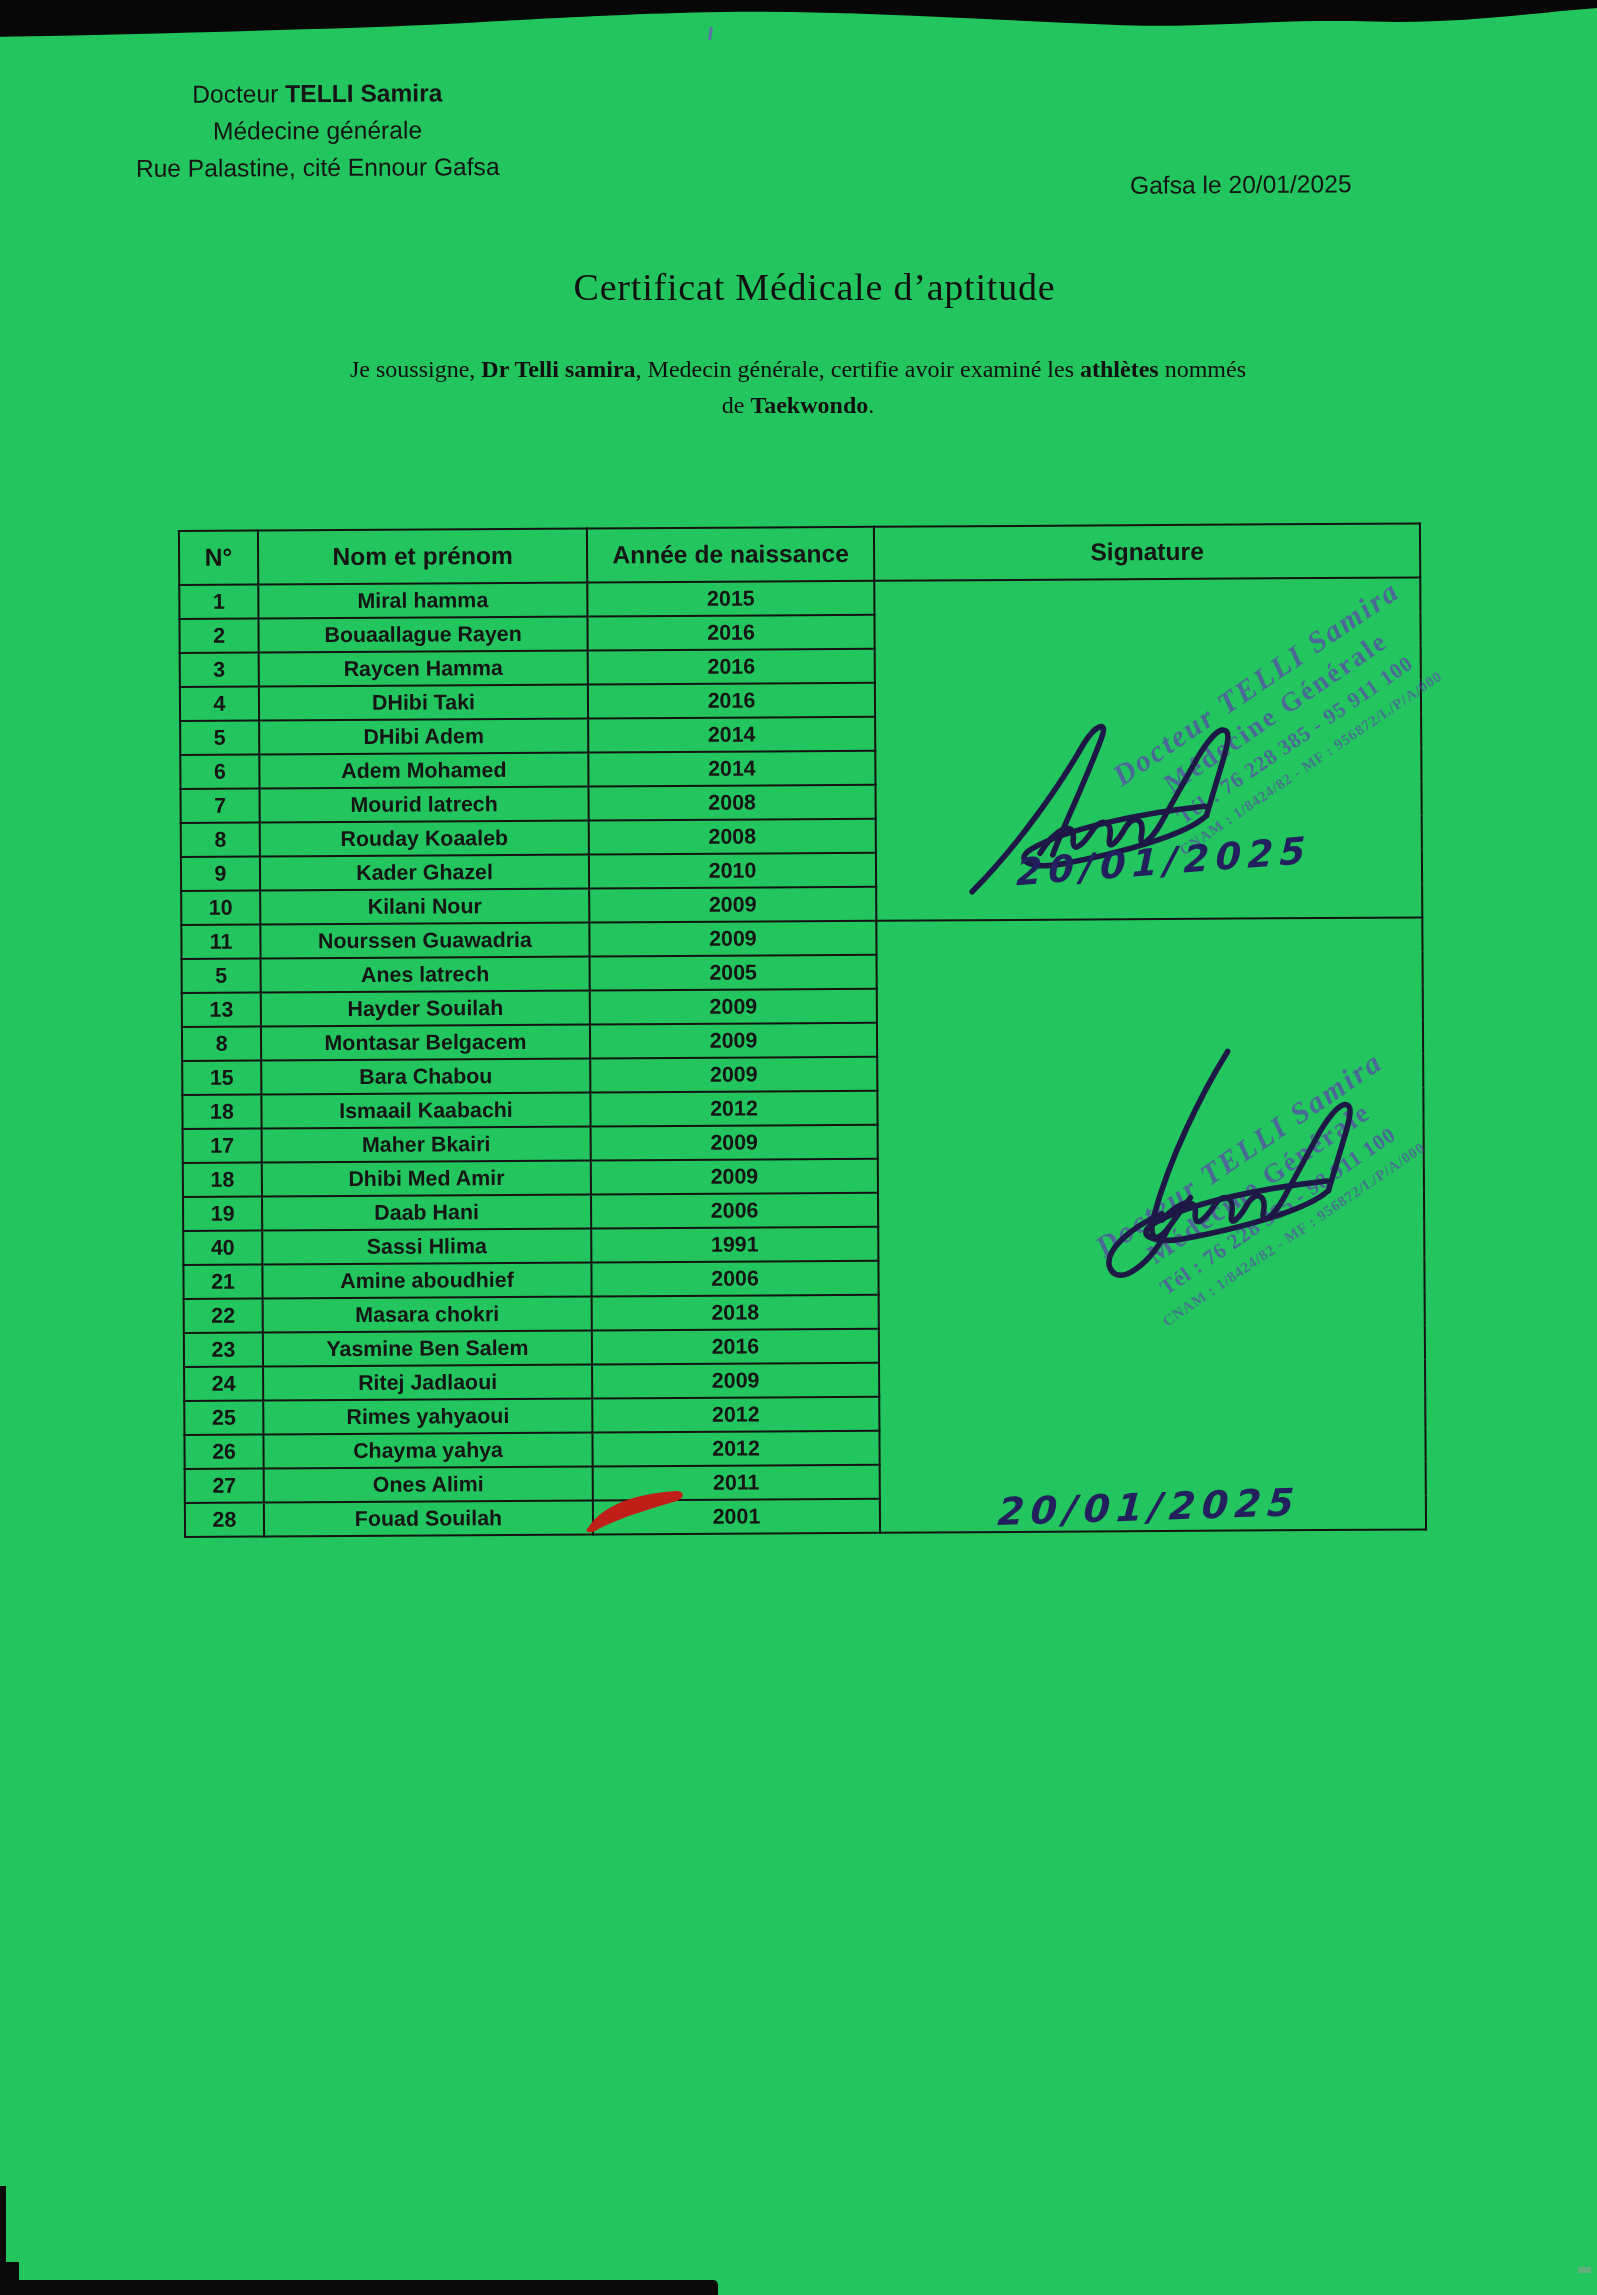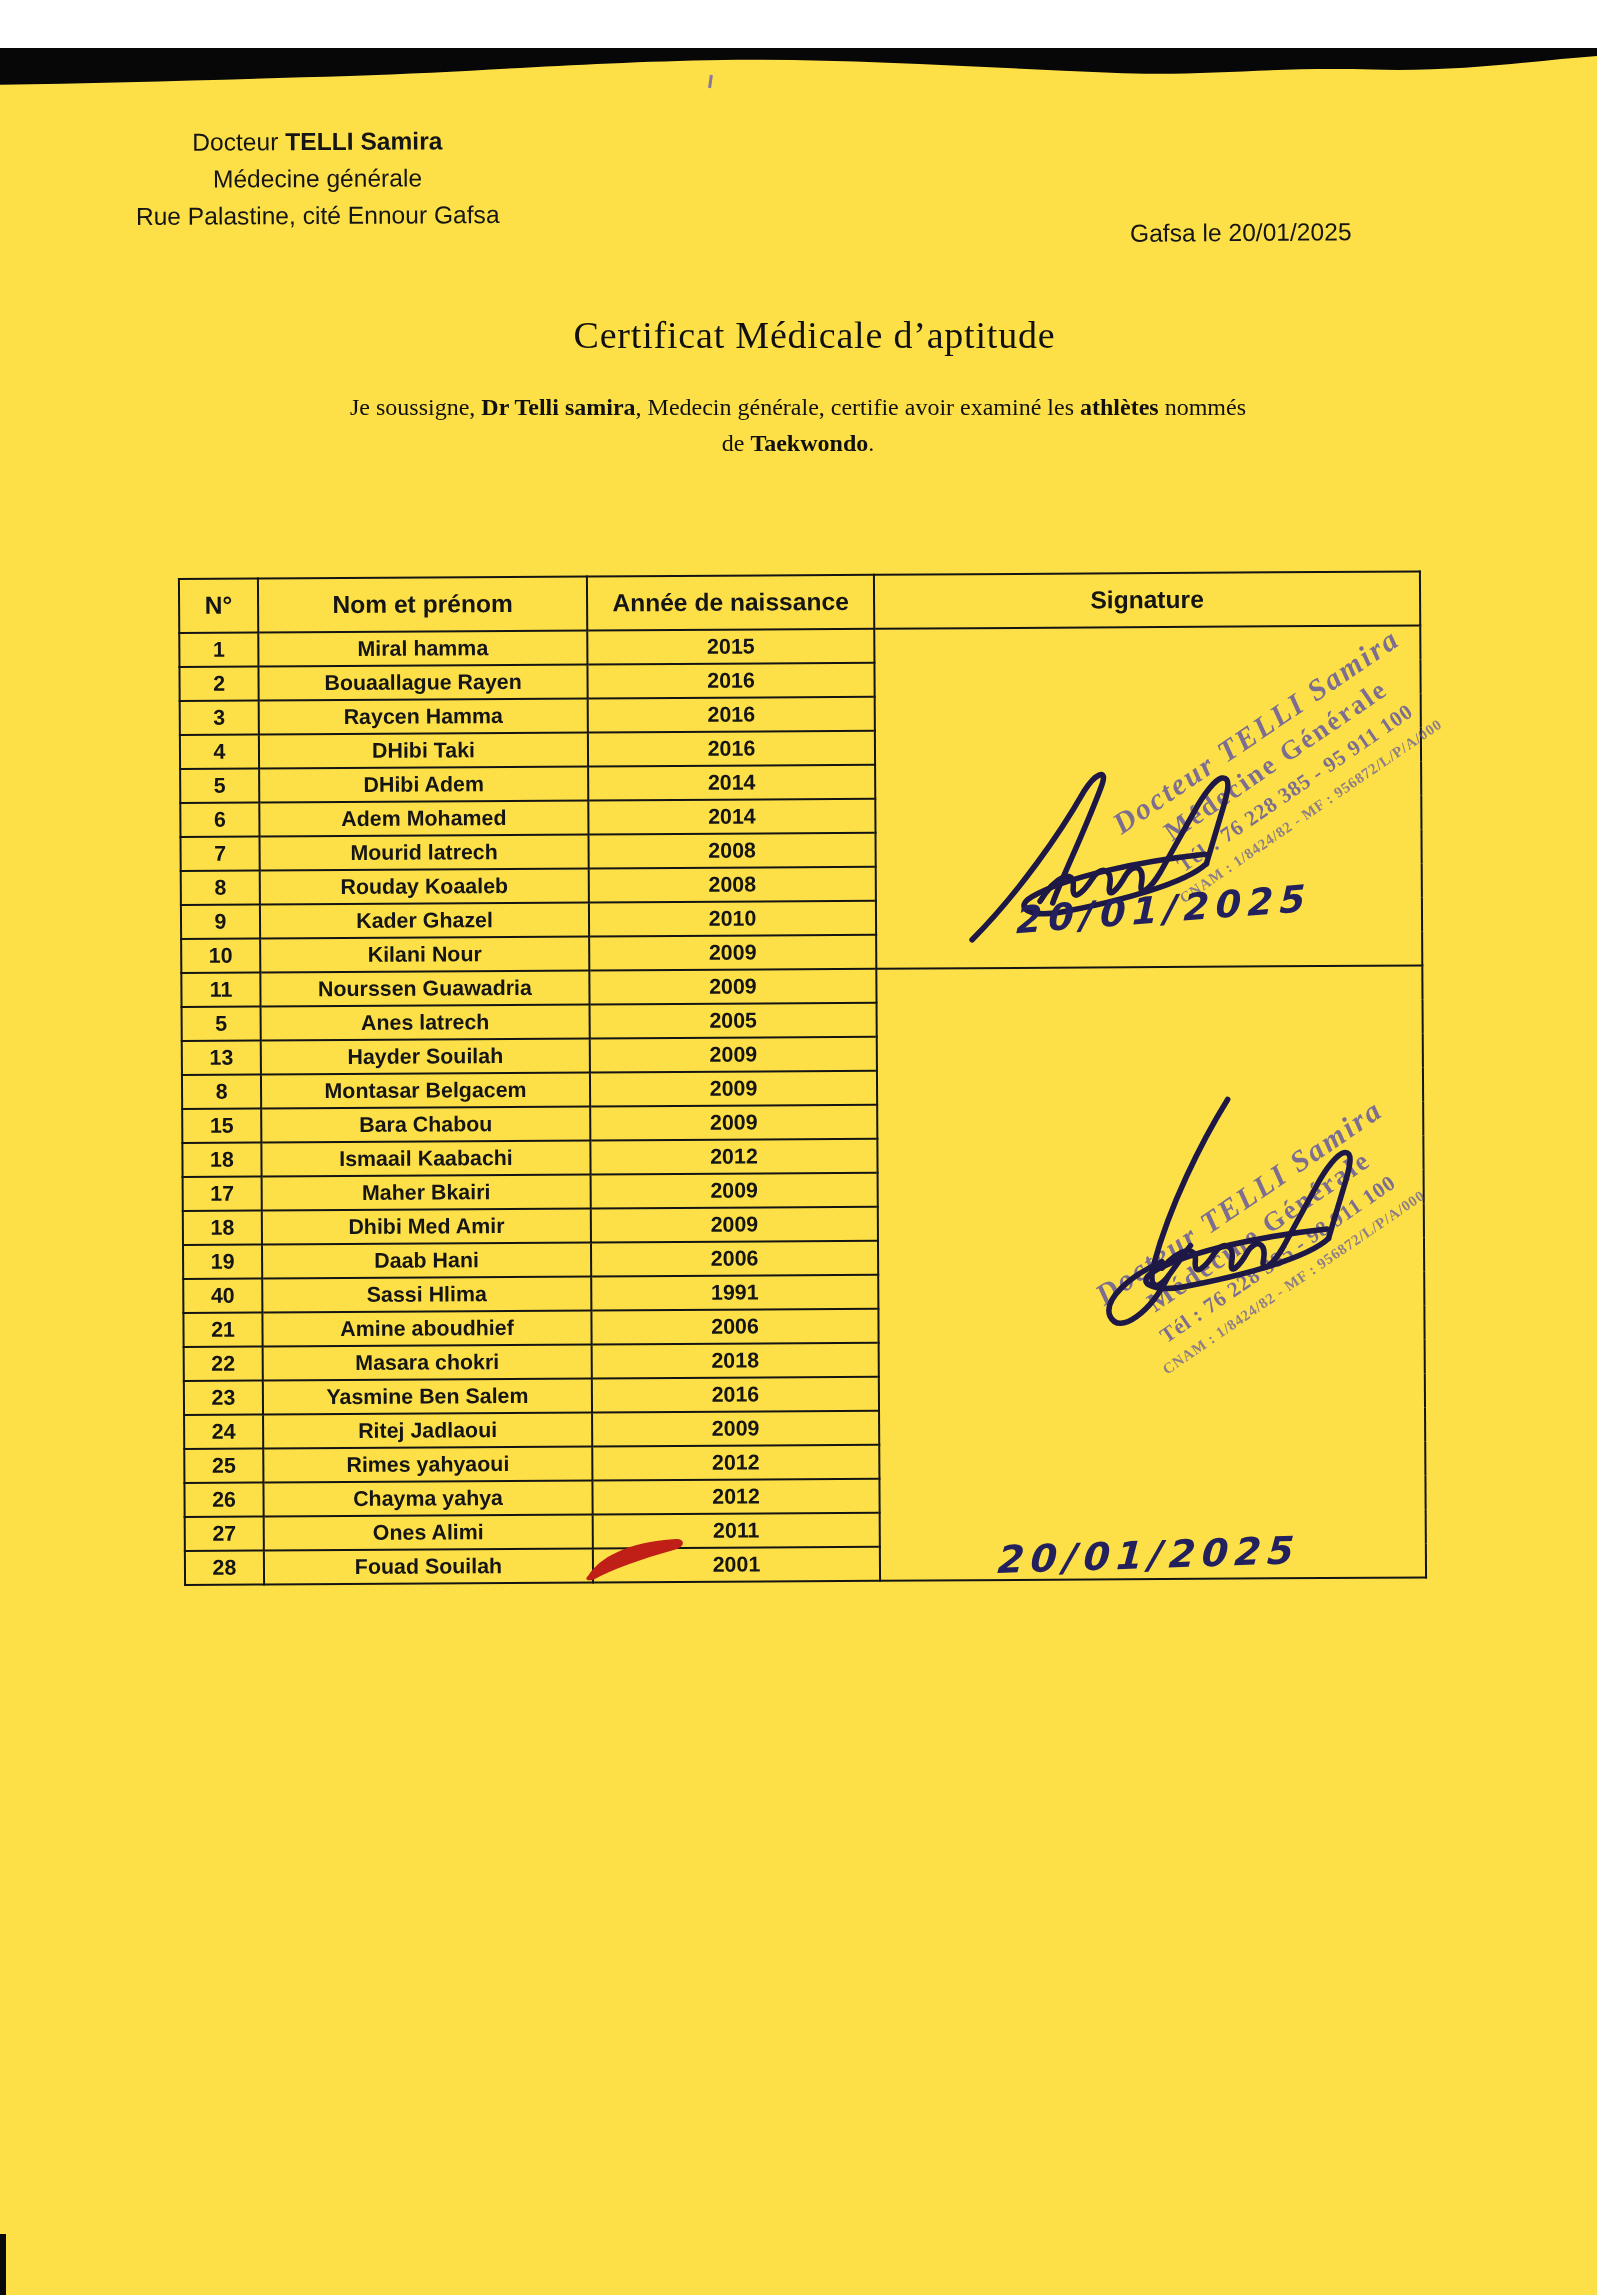--- a/index.html
+++ b/index.html
@@ -1,37 +1,37 @@
 <!DOCTYPE html>
 <html style="font-size:12.7px"><head>
 <meta charset="utf-8">
 <style>
   html,body{margin:0;padding:0;background:#ffffff;}
   body{width:1597px;height:2295px;position:relative;overflow:hidden;
        font-family:"Liberation Sans",sans-serif;color:#151515;}
-  .page{position:absolute;inset:0;background:#fde047;margin-top:48px;}
+  .page{position:absolute;inset:0;background:#22c55e;}
 
   
   .scan-top{position:absolute;left:0;top:0;width:1597px;height:48px;}
   .scan-bottom-strip{position:absolute;left:0;top:2280px;width:718px;height:16px;background:#0a0a0a;border-radius:0 4.8px 0 0;}
   .scan-left-bar{position:absolute;left:0;top:2186px;width:6.3px;height:110px;background:#0a0a0a;}
   .scan-left-nub{position:absolute;left:0;top:2262px;width:19px;height:33px;background:#0a0a0a;}
   .scan-right-dot{position:absolute;left:1578px;top:2267px;width:12.7px;height:5.6px;background:#9a9a9a;opacity:.55;}
   .scan-mark-top{position:absolute;left:709px;top:27px;width:3.2px;height:12.7px;background:#6a5fb5;transform:rotate(8deg);opacity:.8;}
 
   
   .letterhead{position:absolute;left:119px;top:75px;width:397px;text-align:center;
               font-size:24.6px;line-height:37px;font-weight:500;transform:rotate(-0.3deg);}
   .letterhead .bold{font-weight:700;}
   .place-date{position:absolute;left:1130px;top:171px;font-size:24.6px;font-weight:500;transform:rotate(-0.4deg);}
 
   
   .doc-title{position:absolute;left:16px;top:265px;width:100%;text-align:center;
              font-family:"Liberation Serif",serif;font-size:38px;letter-spacing:0.8px;color:#101010;}
-  .body-par{position:absolute;left:179px;top:341px;width:1238px;text-align:center;
+  .body-par{position:absolute;left:179px;top:351px;width:1238px;text-align:center;
             font-family:"Liberation Serif",serif;font-size:24px;line-height:36px;color:#101010;}
   .body-par .b{font-weight:700;}
 
   
   .table-wrap{position:absolute;left:181px;top:530px;transform:rotate(-0.35deg);transform-origin:0 50%;}
   table{border-collapse:collapse;}
   th,td{border:2.4px solid #141414;padding:0;text-align:center;}
   th{height:52px;font-size:24.6px;font-weight:700;}
   td{height:32px;font-size:21.4px;font-weight:700;}
   td.col-sig{vertical-align:top;position:relative;}

